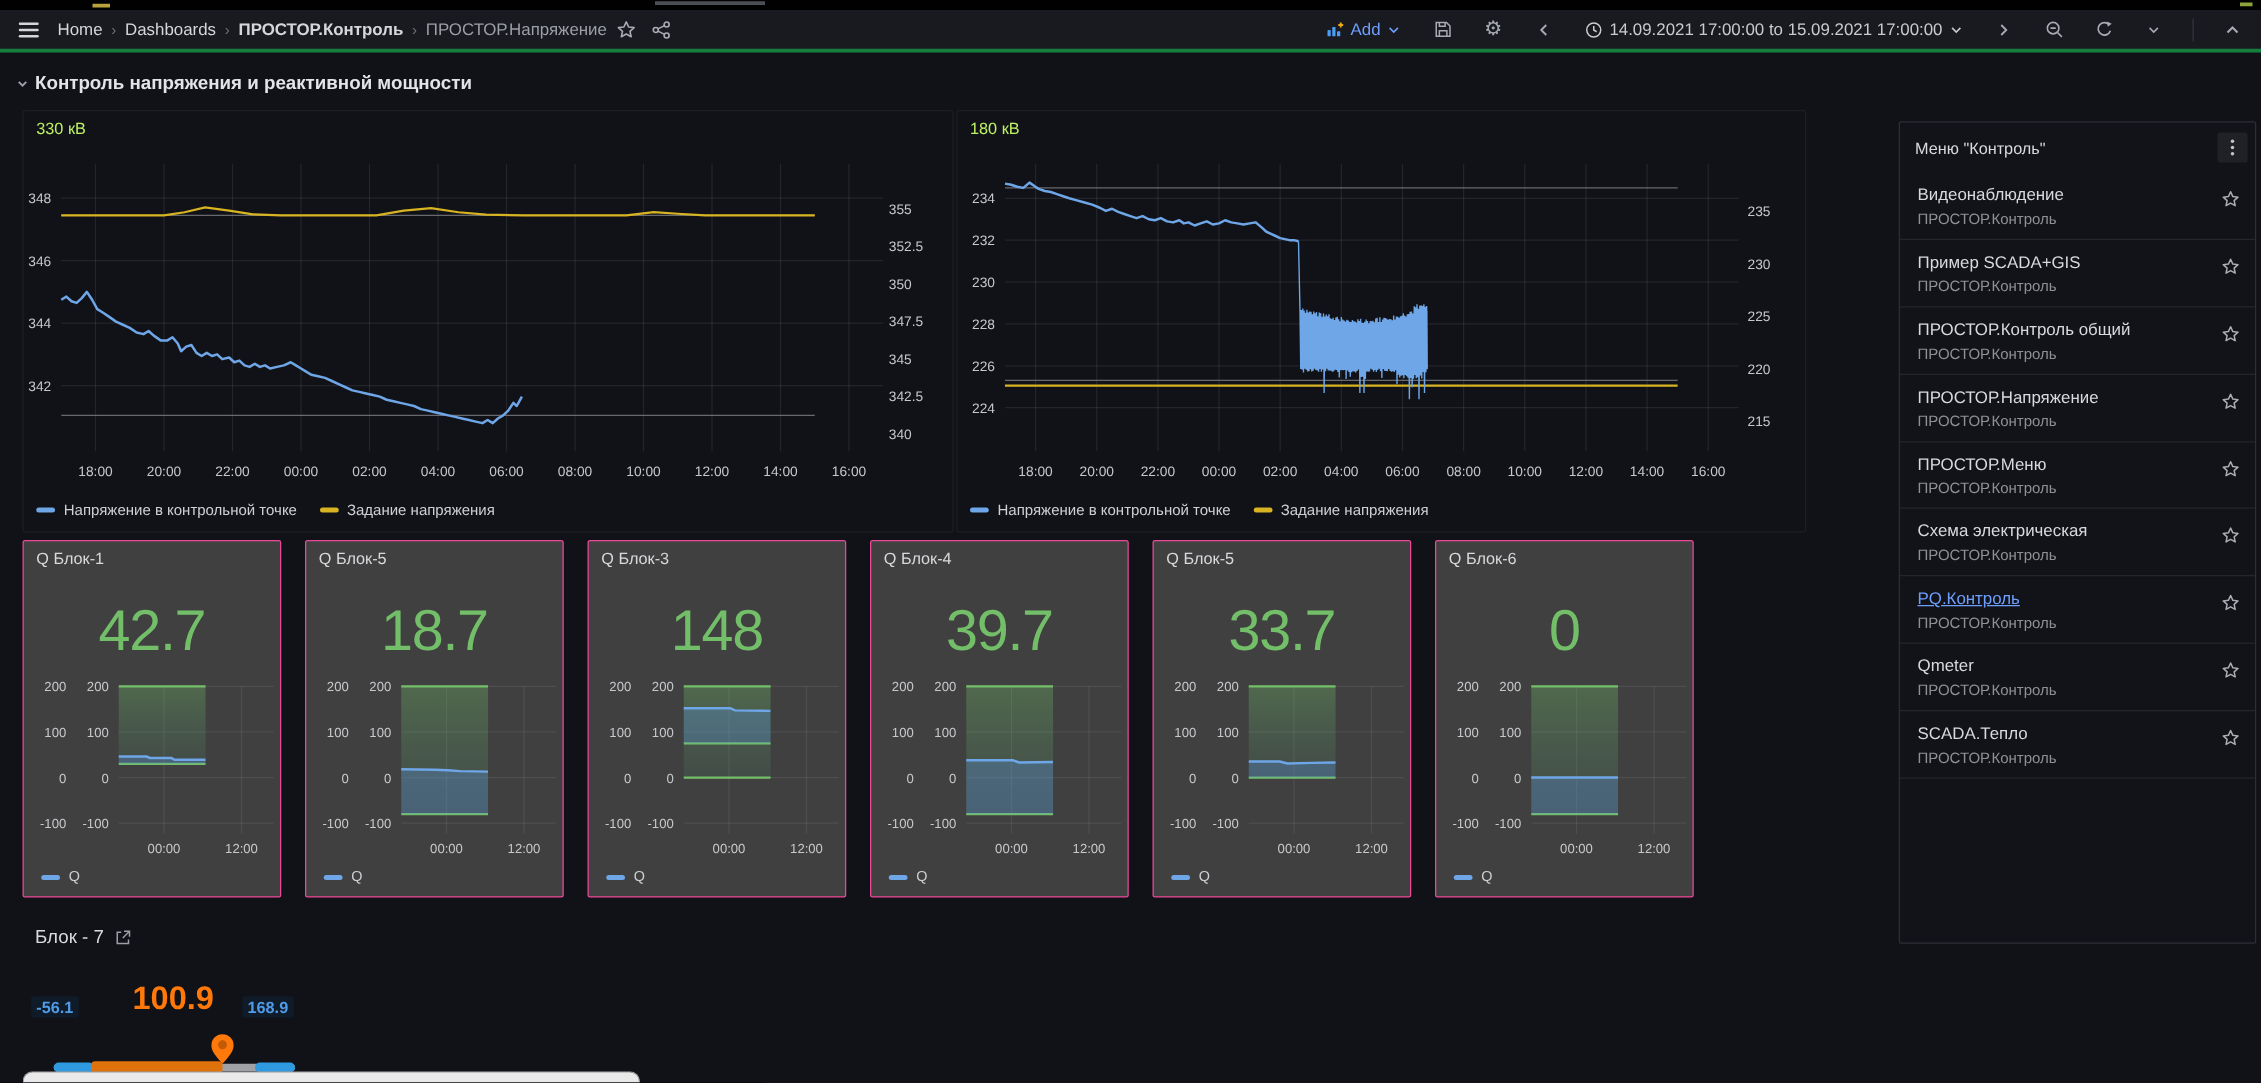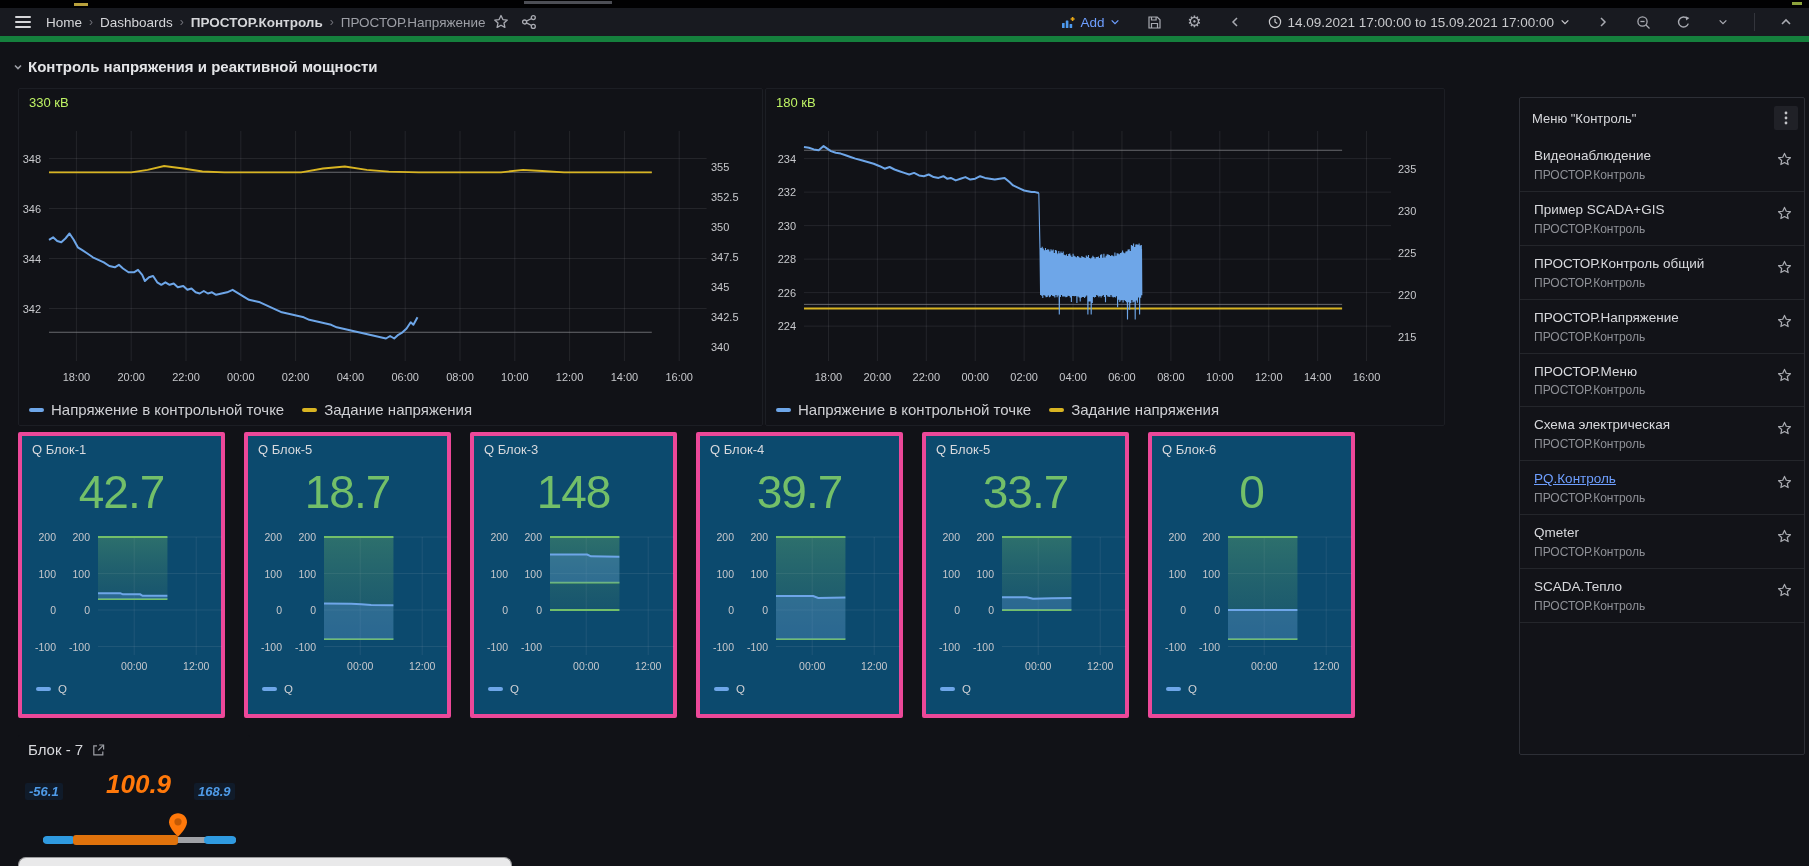--- a/index.html
+++ b/index.html
@@ -4,21 +4,21 @@
 <style>
   html,body{margin:0;padding:0;background:#08090b;}
   .screen{position:relative;width:1809px;height:866px;background:#111217;overflow:hidden;
           font-family:"Liberation Sans",sans-serif;color:#d5d6d9;}
   
   .topstrip{position:absolute;top:0;left:0;width:100%;height:8px;background:#010102;}
   .topstrip .a1{position:absolute;left:74px;top:3px;width:14px;height:3px;background:#b9a13c;}
   .topstrip .a2{position:absolute;left:524px;top:1px;width:88px;height:3px;background:#4c4e55;}
   .topstrip .a3{position:absolute;left:1792px;top:2px;width:10px;height:3px;background:#8da33c;}
   .navbar{position:absolute;top:8px;left:0;width:100%;height:34px;background:#181a20;
-          border-bottom:6px solid #15803d;display:flex;align-items:center;padding:14px 10px;box-sizing:border-box;}
+          border-bottom:3px solid #15803d;display:flex;align-items:center;padding:14px 10px;box-sizing:border-box;}
   .nav-left{display:flex;align-items:center;gap:2px;flex:1;min-width:0;}
   .nav-right{display:flex;align-items:center;gap:14px;}
   .icnbtn{display:flex;align-items:center;justify-content:center;width:26px;height:26px;color:#a9abb2;cursor:pointer;border-radius:2px;}
   .hamburger{display:flex;flex-direction:column;gap:3px;width:26px;align-items:center;cursor:pointer;margin-right:8px;}
   .hamburger i{display:block;width:16px;height:2px;background:#d5d6d9;border-radius:1px;}
   .breadcrumb{display:flex;align-items:center;gap:7px;font-size:13.5px;white-space:nowrap;}
   .crumb{color:#d5d6d9;cursor:pointer;}
   .crumb.b{font-weight:700;}
   .crumb.last{color:#9d9fa6;}
   .crumb-sep{color:#6e7077;font-size:12px;}
@@ -30,46 +30,46 @@
   .section-row{position:absolute;top:58px;left:12px;display:flex;align-items:center;gap:4px;cursor:pointer;}
   .section-title{font-size:15px;font-weight:700;color:#e3e4e7;}
   .section-caret{color:#9d9fa6;display:flex;}
   
   .panel{position:absolute;background:#111217;border:1px solid #1c1e24;border-radius:2px;box-sizing:border-box;}
   .panel-title{font-size:13px;color:#bef264;padding:6px 10px 0 10px;height:20px;box-sizing:border-box;}
   .p330{left:18px;top:88px;width:745px;height:338px;}
   .p220{left:765px;top:88px;width:680px;height:338px;}
   svg.bigchart{display:block;margin-top:2px;}
   .legend{display:flex;align-items:center;gap:18px;margin:2px 0 0 10px;}
-  .legend-item{display:flex;align-items:center;gap:7px;font-size:15px;color:#cfd0d4;cursor:pointer;}
+  .legend-item{display:flex;align-items:center;gap:7px;font-size:12px;color:#cfd0d4;cursor:pointer;}
   .legend-swatch{width:15px;height:4px;border-radius:2px;}
   
   .stats-row{position:absolute;left:18px;top:432px;display:flex;gap:19px;}
-  .stat-panel{position:relative;width:207px;height:286px;background:#0c4a6e;border:4px solid #ec4899;border-radius:2px;box-sizing:border-box;}
+  .stat-panel{position:relative;width:207px;height:286px;background:#404040;border:1px solid #ec4899;border-radius:2px;box-sizing:border-box;}
   .stat-title{font-size:13px;color:#d8d9dd;padding:6px 10px 0 10px;height:20px;box-sizing:border-box;}
-  .stat-value{text-align:center;font-size:46px;font-weight:500;letter-spacing:-1px;color:#73bf69;height:66px;line-height:62px;margin-top:5px;}
+  .stat-value{text-align:center;font-size:46px;font-weight:500;letter-spacing:-1px;color:#73bf69;height:66px;line-height:62px;margin-top:20px;}
   .stat-legend{display:flex;align-items:center;gap:7px;font-size:11.5px;color:#cfd0d4;margin:2px 0 0 14px;cursor:pointer;}
   .stat-legend .legend-swatch{background:#6ea6e8;}
   
   .menu-panel{left:1519px;top:97px;width:286px;height:658px;border:1px solid #2d2f36;background:#121318;}
   .menu-head{display:flex;align-items:center;justify-content:space-between;padding:8px 6px 4px 12px;}
   .menu-title{font-size:13px;font-weight:500;color:#d8d9dd;}
   .kebab{width:24px;height:24px;display:flex;align-items:center;justify-content:center;background:#202127;border-radius:2px;cursor:pointer;color:#c3c4c8;}
   .menu-items{padding:4px 0 0 0;}
   .menu-item{position:relative;padding:10px 40px 9px 14px;border-bottom:1px solid #24262b;cursor:pointer;}
   .mi-label{font-size:13.5px;color:#d8d9dd;line-height:1.25;}
   .mi-label.link{color:#6e9fff;text-decoration:underline;}
   .mi-folder{font-size:12px;color:#8e9096;margin-top:3px;}
   .mi-star{position:absolute;right:12px;top:14px;color:#aaacb2;display:flex;cursor:pointer;}
   
   .block7{left:18px;top:735px;width:232px;height:131px;border:none;background:#111217;}
   .b7-head{display:flex;align-items:center;gap:8px;padding:6px 10px 0 10px;}
   .b7-title{font-size:15px;color:#d8d9dd;}
   .b7-ext{color:#9d9fa6;display:flex;cursor:pointer;}
-  .b7-vals{position:relative;height:34px;margin-top:17px;font-style:italic;}
+  .b7-vals{position:relative;height:34px;margin-top:31px;}
   .b7-min,.b7-max{position:absolute;top:8px;font-size:13px;font-weight:700;color:#4f9be8;background:#101b2a;padding:1px 4px;border-radius:2px;}
   .b7-min{left:7px;}
   .b7-max{left:176px;}
   .b7-cur{position:absolute;left:88px;top:-6px;font-size:26px;font-weight:700;color:#ff780a;text-align:right;}
   .b7-slider{position:relative;height:42px;margin-top:2px;}
   .b7-track{position:absolute;left:25px;top:26px;width:193px;height:6px;background:#9fa1a6;border-radius:3px;}
   .b7-capL,.b7-capR{position:absolute;top:25px;height:8px;width:32px;background:#2f9ae0;border-radius:4px;}
   .b7-capL{left:25px;}
   .b7-capR{left:186px;}
   .b7-fill{position:absolute;left:55px;top:24px;height:10px;background:#e0720c;border-radius:3px;}

